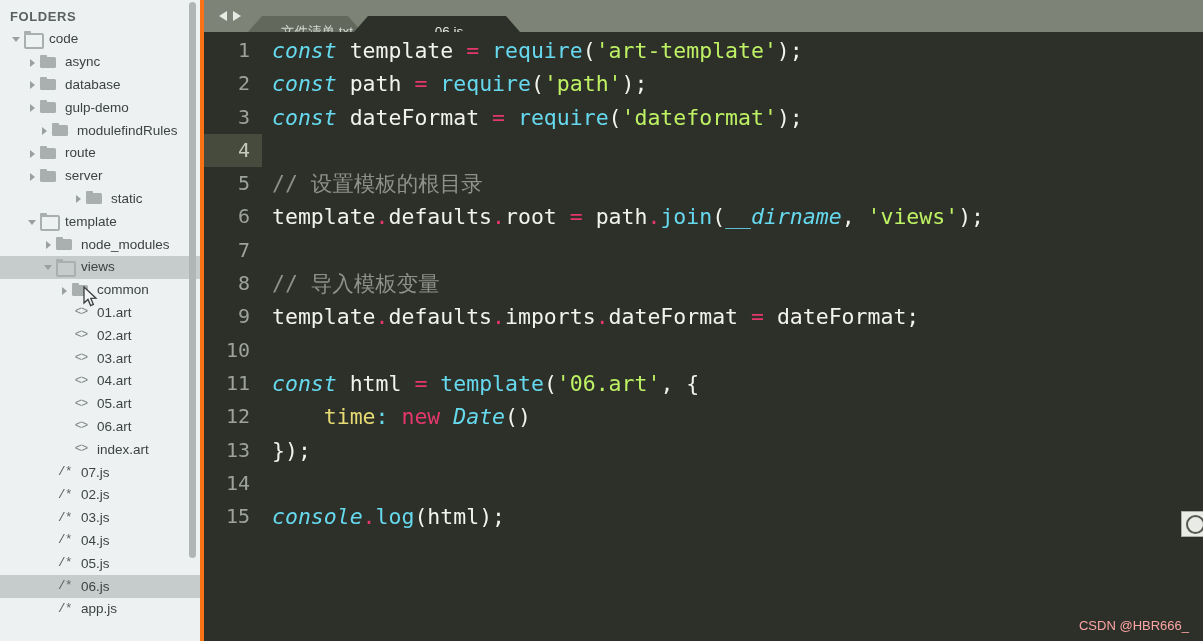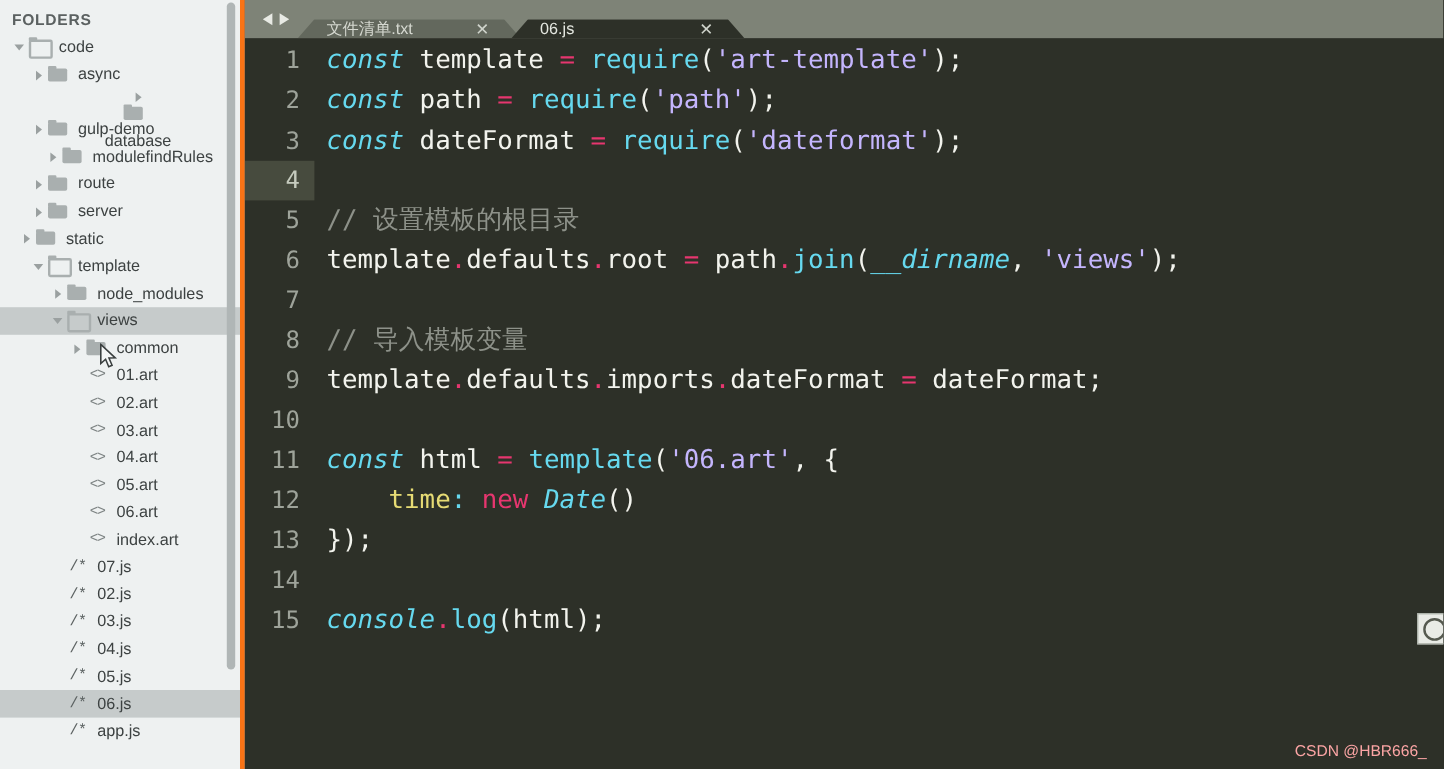--- a/index.html
+++ b/index.html
@@ -196,20 +196,21 @@
   .tab {
     position: relative;
     height: 16px;
     display: flex;
     align-items: center;
     padding: 0 0 0 24px;
     font-size: 13.5px;
     white-space: nowrap;
     cursor: pointer;
     margin-left: -8px;
+    flex-direction: column;
   }
   .tab .tab-shape {
     position: absolute;
     left: 0; top: 0; right: 0; bottom: 0;
     z-index: 0;
   }
   .tab.inactive .tab-shape {
     background: #63685d;
     clip-path: polygon(14px 0, calc(100% - 14px) 0, 100% 100%, 0 100%);
   }
@@ -267,21 +268,21 @@
   .code-line.current .gutter { background: #474b3e; color: #c6cbbe; }
   .code-text {
     padding-left: 10px;
     line-height: 33.3px;
   }
   
   .t-kw      { color: #66d9ef; font-style: italic; }
   .t-plain   { color: #f2f3ed; }
   .t-op      { color: #e6366f; }
   .t-fn      { color: #66d9ef; }
-  .t-str     { color: #c4b5fd; }
+  .t-str     { color: #bef264; }
   .t-punct   { color: #f2f3ed; }
   .t-comment { color: #8d9189; }
   .t-new     { color: #e6366f; }
   .t-prop    { color: #e6db74; }
   .t-colon   { color: #66d9ef; }
   .t-dot     { color: #e6366f; }
   .t-ital    { color: #66d9ef; font-style: italic; }
 
   #watermark {
     position: absolute;
@@ -321,21 +322,21 @@
           <div class="tree-row" style="padding-left: 10px;">
             <span class="twisty open"></span>
             <span class="ficon folder-open"></span>
             <span class="tree-label">code</span>
           </div>
           <div class="tree-row" style="padding-left: 26px;">
             <span class="twisty closed"></span>
             <span class="ficon folder-closed"></span>
             <span class="tree-label">async</span>
           </div>
-          <div class="tree-row" style="padding-left: 26px; flex-direction: column;">
+          <div class="tree-row" style="padding-left: 26px;">
             <span class="twisty closed"></span>
             <span class="ficon folder-closed"></span>
             <span class="tree-label">database</span>
           </div>
           <div class="tree-row" style="padding-left: 26px;">
             <span class="twisty closed"></span>
             <span class="ficon folder-closed"></span>
             <span class="tree-label">gulp-demo</span>
           </div>
           <div class="tree-row" style="padding-left: 26px; margin-left: 12px;">
@@ -346,21 +347,21 @@
           <div class="tree-row" style="padding-left: 26px;">
             <span class="twisty closed"></span>
             <span class="ficon folder-closed"></span>
             <span class="tree-label">route</span>
           </div>
           <div class="tree-row" style="padding-left: 26px;">
             <span class="twisty closed"></span>
             <span class="ficon folder-closed"></span>
             <span class="tree-label">server</span>
           </div>
-          <div class="tree-row" style="padding-left: 16px;">
+          <div class="tree-row" style="padding-left: 36px; margin-left: 36px;">
             <span class="twisty closed"></span>
             <span class="ficon folder-closed"></span>
             <span class="tree-label">static</span>
           </div>
           <div class="tree-row" style="padding-left: 26px;">
             <span class="twisty open"></span>
             <span class="ficon folder-open"></span>
             <span class="tree-label">template</span>
           </div>
           <div class="tree-row" style="padding-left: 42px;">

